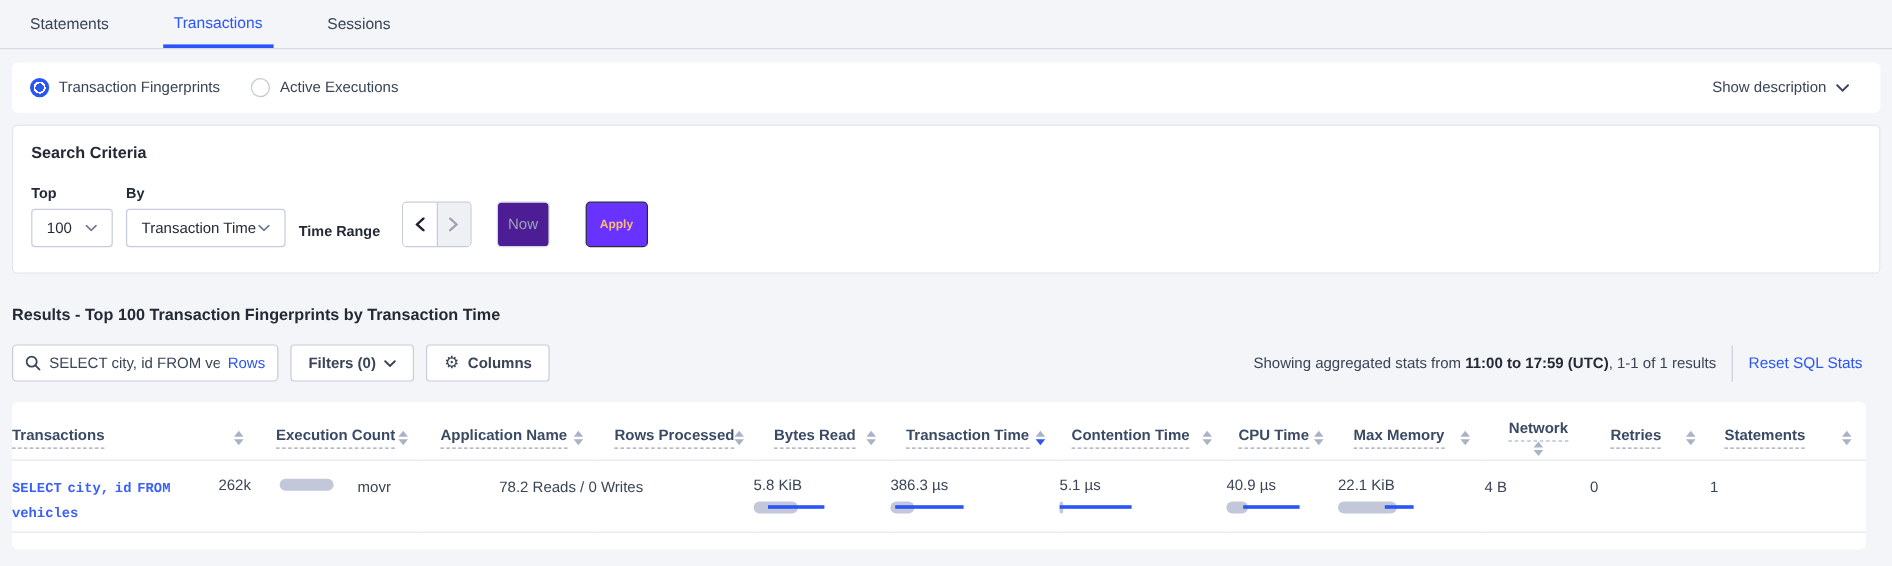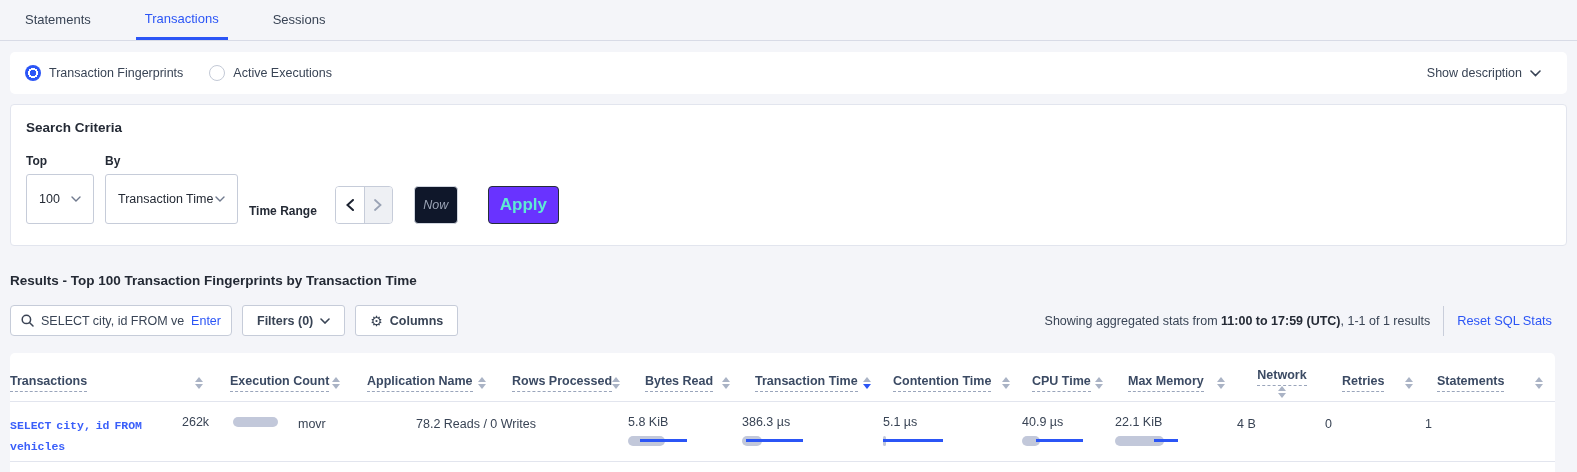--- a/index.html
+++ b/index.html
@@ -32,31 +32,31 @@
   .radio-dot.off{border:1.5px solid #c3c9d6;background:#fff;}
   .radio-label{font-size:12.5px;color:var(--text);}
   .show-desc{margin-left:auto;display:flex;align-items:center;gap:8px;font-size:12.5px;color:var(--text);cursor:pointer;}
 
   
   .criteria-card{margin:10px 10px 0;background:var(--card);border:1px solid var(--border);border-radius:4px;padding:15px 15px 21px;}
   .criteria-title{font-size:13.5px;font-weight:700;color:var(--dark);}
   .sc-row{display:flex;align-items:flex-end;margin-top:19px;gap:11px;}
   .field{display:flex;flex-direction:column;}
   .field-label{font-size:12px;font-weight:700;color:var(--dark);margin-bottom:6px;}
-  .select{height:50px;border:1px solid var(--border-strong);border-radius:3px;background:#fff;display:flex;align-items:center;padding:0 12px;font-size:12.5px;color:var(--dark);cursor:pointer;}
+  .select{height:32px;border:1px solid var(--border-strong);border-radius:3px;background:#fff;display:flex;align-items:center;padding:0 12px;font-size:12.5px;color:var(--dark);cursor:pointer;}
   .select .chev{margin-left:auto;color:#707a8e;display:flex;}
   .sel-top{width:68px;}
   .sel-by{width:133px;}
   .sel-time{width:225px;}
   .time-badge{background:#e3e6ee;color:var(--text);font-size:11px;font-weight:700;border-radius:3px;padding:3px 6px;margin-right:10px;}
   .nav-group{display:flex;height:38px;border:1px solid var(--border-strong);border-radius:4px;overflow:hidden;margin-left:7px;background:#fff;}
   .nav-btn{width:28px;display:flex;align-items:center;justify-content:center;cursor:pointer;background:#fff;border:none;}
   .nav-btn.disabled{background:#eef0f4;border-left:1px solid var(--border-strong);}
-  .now-btn{height:38px;width:44px;margin-left:10px;border:1px solid #d0d5de;border-radius:4px;background:#0f172a;color:var(--disabled);font-size:12.5px;display:flex;align-items:center;justify-content:center;cursor:pointer;font-style:italic;}
-  .apply-btn{height:38px;min-width:50px;margin-left:19px;background:var(--purple);border:1.5px solid #252d3a;border-radius:4px;color:#5eead4;font-weight:700;font-size:17px;display:flex;align-items:center;justify-content:center;padding:14px 11px;cursor:pointer;}
+  .now-btn{height:38px;width:44px;margin-left:10px;border:1px solid #d0d5de;border-radius:4px;background:#4c1d95;color:var(--disabled);font-size:12.5px;display:flex;align-items:center;justify-content:center;cursor:pointer;}
+  .apply-btn{height:38px;min-width:50px;margin-left:19px;background:var(--purple);border:1.5px solid #252d3a;border-radius:4px;color:#fdba74;font-weight:700;font-size:10px;display:flex;align-items:center;justify-content:center;padding:14px 11px;cursor:pointer;}
 
   
   .results-heading{margin:27px 10px 0;font-size:13.5px;font-weight:700;color:var(--dark);}
   .controls-row{margin:17px 25px 0 10px;display:flex;align-items:center;}
   .search-box{width:222px;height:31px;border:1px solid var(--border-strong);border-radius:4px;background:#fff;display:flex;align-items:center;padding:0 10px;gap:7px;}
   .search-box .q{flex:1;white-space:nowrap;overflow:hidden;font-size:12.5px;color:var(--text);}
   .enter-label{color:var(--blue);font-size:12.5px;flex:0 0 auto;cursor:pointer;}
   .ctl-btn{height:31px;border:1px solid var(--border-strong);border-radius:3px;background:#fff;display:flex;align-items:center;gap:7px;padding:0 14px;font-size:12.5px;font-weight:700;color:var(--text);margin-left:10px;cursor:pointer;}
   .ctl-btn .gear{font-weight:400;font-size:14px;color:var(--text);}
   .stats-cluster{margin-left:auto;display:flex;align-items:center;gap:13px;}
@@ -171,21 +171,21 @@
 
 <div class="results-heading">Results - Top 100 Transaction Fingerprints by Transaction Time</div>
 
 <div class="controls-row">
   <div class="search-box">
     <svg width="13" height="13" viewBox="0 0 13 13">
         <circle cx="5.4" cy="5.4" r="4.2" fill="none" stroke="#3b4455" stroke-width="1.5"></circle>
         <line x1="8.7" y1="8.7" x2="12" y2="12" stroke="#3b4455" stroke-width="1.5" stroke-linecap="round"></line>
       </svg>
     <span class="q">SELECT city, id FROM vehicles W</span>
-    <span class="enter-label">Enter</span>
+    <span class="enter-label">Rows</span>
   </div>
   <div class="ctl-btn">
     <span>Filters (0)</span>
     <svg width="10" height="6" viewBox="0 0 10 6">
         <polyline points="1,1 5,5 9,1" fill="none" stroke="#394455" stroke-width="1.6" stroke-linecap="round"></polyline>
       </svg>
   </div>
   <div class="ctl-btn">
     <span class="gear">⚙</span>
     <span>Columns</span>

